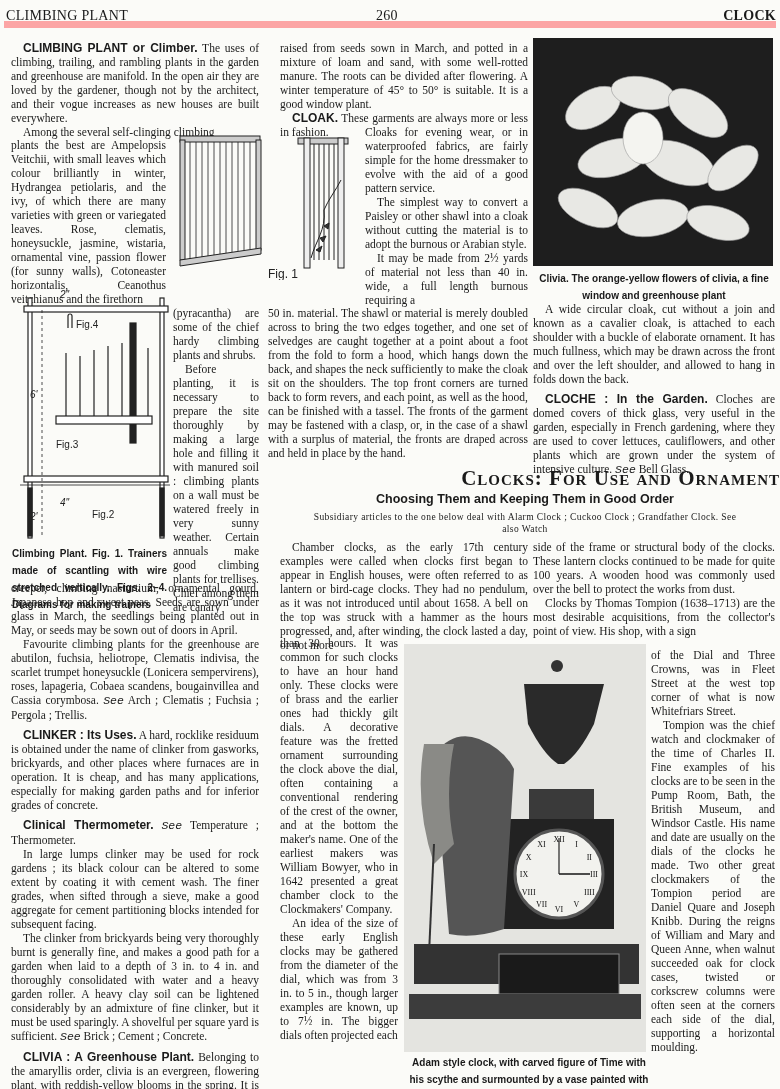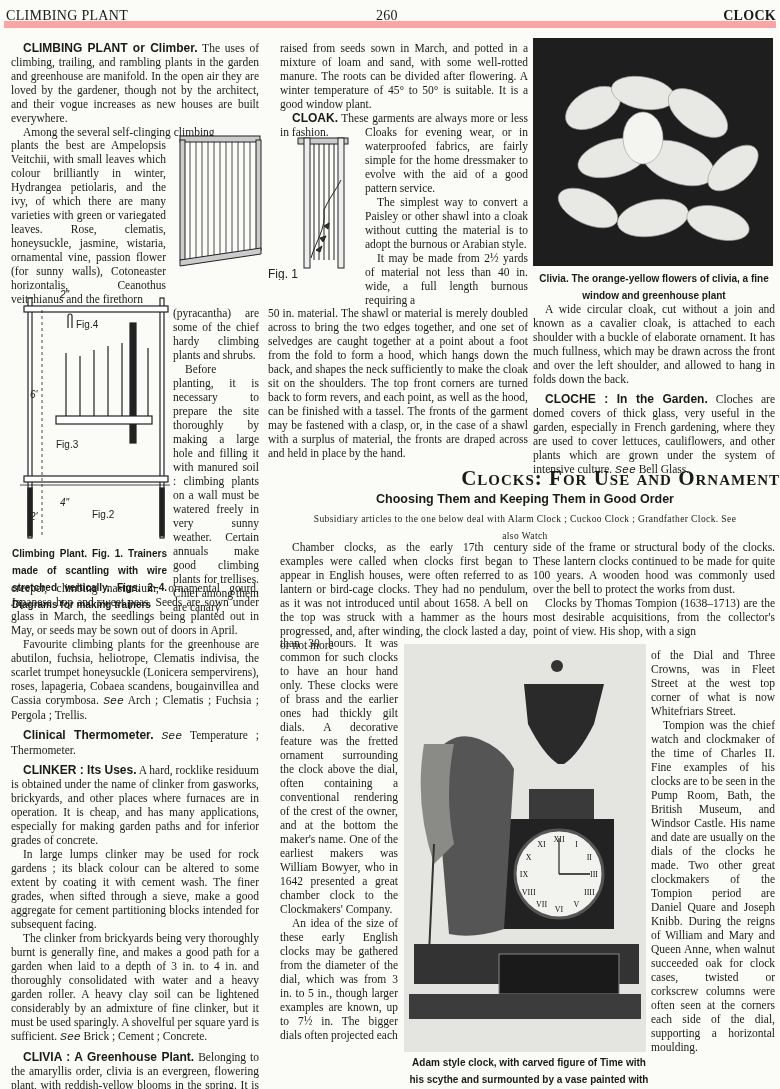--- a/index.html
+++ b/index.html
@@ -16,21 +16,21 @@
   .blk p + p { }
   .gap { margin-top: 6px; }
   .hw { font-family: "Liberation Sans", "DejaVu Sans", sans-serif; font-weight: bold; font-size: 12px; }
   .see { font-style: italic; font-family: Liberation Mono, monospace; }
   .cap { position: absolute; font-family: "Liberation Sans", "DejaVu Sans", sans-serif; font-weight: bold; font-size: 10px; line-height: 17px; }
   .fig { position: absolute; }
   .photo { position: absolute; background: #222; overflow: hidden; }
   .title { position: absolute; left: 270px; width: 510px; text-align: center; }
   .t1 { top: 466px; font-family: "Liberation Serif", serif; font-weight: bold; font-size: 21px; letter-spacing: 1px; font-variant: small-caps; text-align: right; }
   .t2 { top: 492px; font-family: "Liberation Sans", sans-serif; font-weight: bold; font-size: 12.5px; }
-  .t3 { top: 511px; font-size: 9.5px; line-height: 17px; padding: 0 40px; letter-spacing: 0.4px; }
+  .t3 { top: 511px; font-size: 9.5px; line-height: 12px; padding: 0 40px; letter-spacing: 0.4px; }
 </style>
 </head>
 <body>
 
 <div class="hdr">
   <span class="l">CLIMBING PLANT</span>
   <span class="c">260</span>
   <span class="r">CLOCK</span>
 </div>
 
@@ -110,23 +110,23 @@
 
 <div class="blk" style="left:173px; top:306px; width:86px;">
   <p class="ni">(pyracantha) are some of the chief hardy climbing plants and shrubs.</p>
   <p>Before planting, it is necessary to prepare the site thoroughly by making a large hole and filling it with manured soil : climbing plants on a wall must be watered freely in very sunny weather. Certain annuals make good climbing plants for trellises. Chief among them are canary</p>
 </div>
 
 <div class="blk" style="left:11px; top:581px; width:248px;">
   <p class="ni">creeper, climbing nasturtium, ornamental gourd, Japanese hop and sweet peas. Seeds are sown under glass in March, the seedlings being planted out in May, or seeds may be sown out of doors in April.</p>
   <p><span>Favourite climbing plants for the greenhouse are abutilon, fuchsia, heliotrope, Clematis indivisa, the scarlet trumpet honeysuckle (Lonicera sempervirens), roses, lapageria, Cobaea scandens, bougainvillea and Cassia corymbosa.</span> <span class="see">See</span> <span>Arch ; Clematis ; Fuchsia ; Pergola ; Trellis.</span></p>
 
+  <p class="gap"><span class="hw">CLINKER : Its Uses.</span> <span>A hard, rocklike residuum is obtained under the name of clinker from gasworks, brickyards, and other places where furnaces are in operation. It is cheap, and has many applications, especially for making garden paths and for inferior grades of concrete.</span></p>
+
   <p class="gap"><span class="hw">Clinical Thermometer.</span> <span class="see">See</span> <span>Temperature ; Thermometer.</span></p>
-
-  <p class="gap"><span class="hw">CLINKER : Its Uses.</span> <span>A hard, rocklike residuum is obtained under the name of clinker from gasworks, brickyards, and other places where furnaces are in operation. It is cheap, and has many applications, especially for making garden paths and for inferior grades of concrete.</span></p>
   <p>In large lumps clinker may be used for rock gardens ; its black colour can be altered to some extent by coating it with cement wash. The finer grades, when sifted through a sieve, make a good aggregate for cement partitioning blocks intended for subsequent facing.</p>
   <p><span>The clinker from brickyards being very thoroughly burnt is generally fine, and makes a good path for a garden when laid to a depth of 3 in. to 4 in. and thoroughly consolidated with water and a heavy garden roller. A heavy clay soil can be lightened considerably by an admixture of fine clinker, but it must be used sparingly. A shovelful per square yard is sufficient.</span> <span class="see">See</span> <span>Brick ; Cement ; Concrete.</span></p>
 
   <p class="gap"><span class="hw">CLIVIA : A Greenhouse Plant.</span> <span>Belonging to the amaryllis order, clivia is an evergreen, flowering plant, with reddish-yellow blooms in the spring. It is a greenhouse plant, and is</span></p>
 </div>
 
 <div class="blk" style="left:280px; top:41px; width:248px;">
   <p class="ni">raised from seeds sown in March, and potted in a mixture of loam and sand, with some well-rotted manure. The roots can be divided after flowering. A winter temperature of 45° to 50° is suitable. It is a good window plant.</p>
   <p><span class="hw">CLOAK.</span> <span>These garments are always more or less in fashion.</span></p>
 </div>

